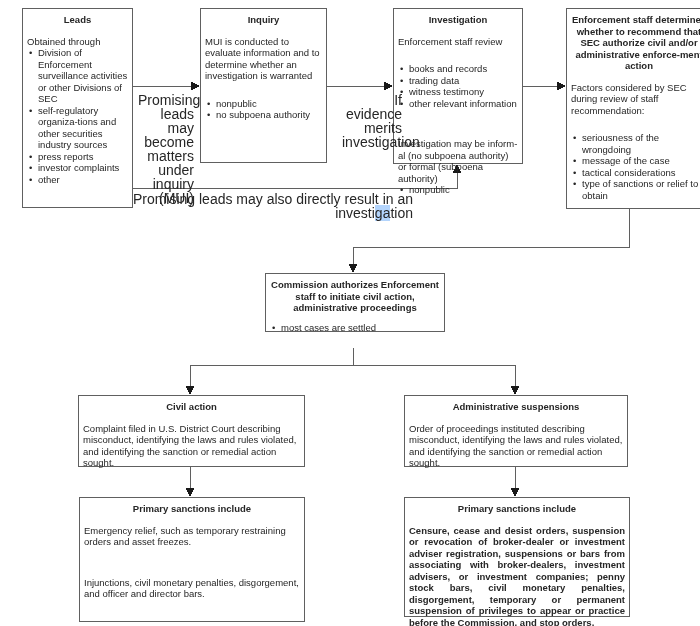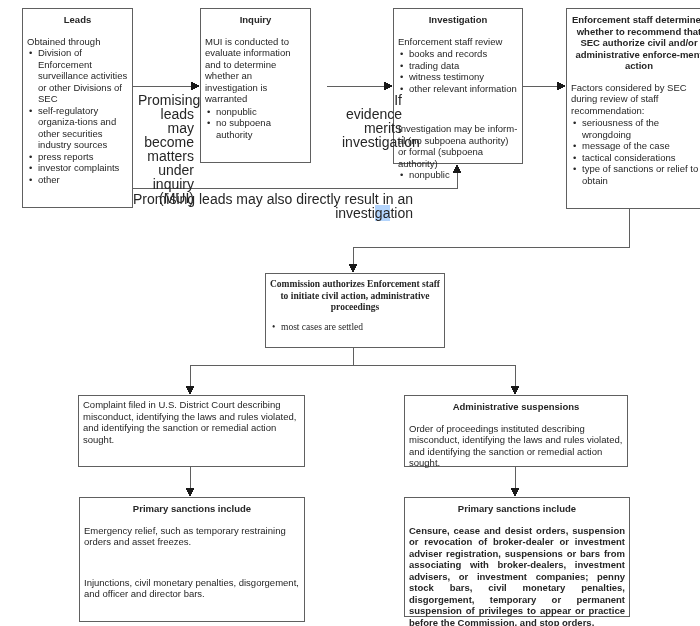--- a/index.html
+++ b/index.html
@@ -18,35 +18,35 @@
     border:1px solid #606060;
     box-sizing:border-box;
     padding:3px 4px;
     font-size:9.5px;
     line-height:11.5px;
   }
   .bt{font-weight:bold;text-align:center;margin:2px 0 10px 0;}
   .p{margin:0;}
   .mt{margin-top:29px;}
   .bullets{margin:0;}
-  .bullets.mt{margin-top:1px;}
+  .bullets.mt{margin-top:16px;}
   .bi{position:relative;padding-left:11px;}
   .bi::before{content:"\2022";position:absolute;left:2px;}
   .arrow-label{
     position:absolute;
     font-size:14px;line-height:14px;
     text-align:right;
   }
   .hl{background:#b3d4fc;margin-top:10px;}
   .just{text-align:justify;font-weight:bold;}
   #b-leads        {left:22px;  top:8px;   width:111px; height:200px;}
-  #b-inquiry      {left:200px; top:8px;   width:111px; height:155px;}
+  #b-inquiry      {left:200px; top:8px;   width:127px; height:155px;}
   #b-invest       {left:393px; top:8px;   width:130px; height:156px;}
   #b-enforce      {left:566px; top:8px;   width:146px; height:201px;}
-  #b-commission   {left:265px; top:273px; width:180px; height:75px;font-family:Liberation Serif, serif;}
+  #b-commission   {left:265px; top:273px; width:180px; height:59px;}
   #b-civil        {left:78px;  top:395px; width:227px; height:72px;}
   #b-admin        {left:404px; top:395px; width:224px; height:72px;}
   #b-civilsanc    {left:79px;  top:497px; width:226px; height:125px;}
   #b-adminsanc    {left:404px; top:497px; width:226px; height:120px;}
   #lbl-mui        {left:138px; top:93px;  width:56px;}
   #lbl-evidence   {left:342px; top:93px;  width:60px;}
   #lbl-direct     {left:113px; top:192px; width:300px;}
 </style>
 </head>
 <body>
@@ -126,20 +126,21 @@
   </div>
 
   <div class="box" id="b-commission">
     <div class="bt" style="margin-bottom:8px;">Commission authorizes Enforcement staff to initiate civil action, administrative proceedings</div>
     <div class="bullets">
       <div class="bi">most cases are settled</div>
     </div>
   </div>
 
   <div class="box" id="b-civil">
+    <div class="bt">Civil action</div>
     <div class="p">Complaint filed in U.S. District Court describing misconduct, identifying the laws and rules violated, and identifying the sanction or remedial action sought.</div>
   </div>
 
   <div class="box" id="b-admin">
     <div class="bt">Administrative suspensions</div>
     <div class="p">Order of proceedings instituted describing misconduct, identifying the laws and rules violated, and identifying the sanction or remedial action sought.</div>
   </div>
 
   <div class="box" id="b-civilsanc">
     <div class="bt">Primary sanctions include</div>

